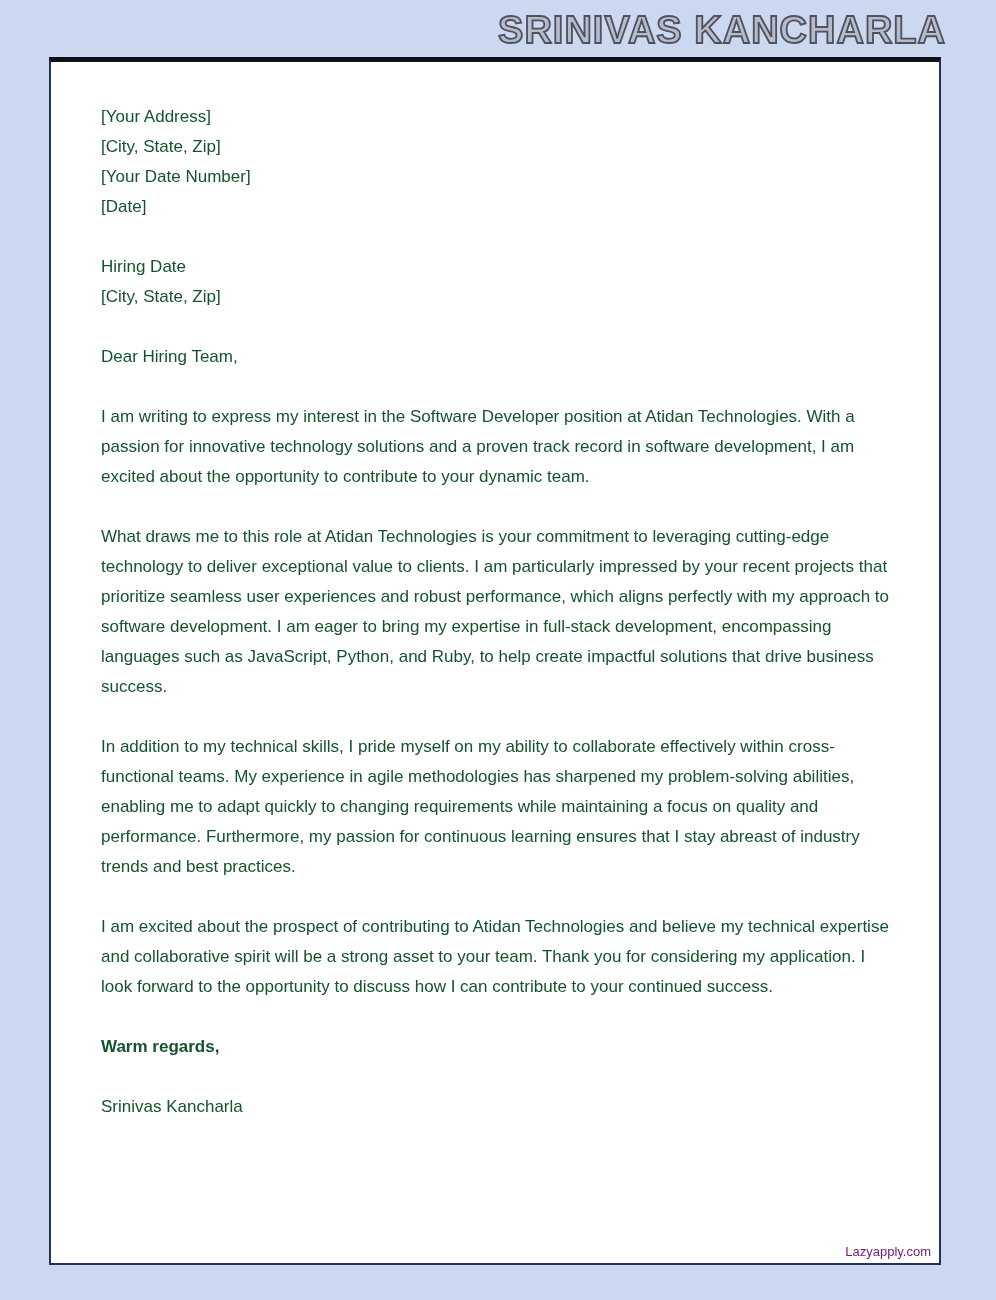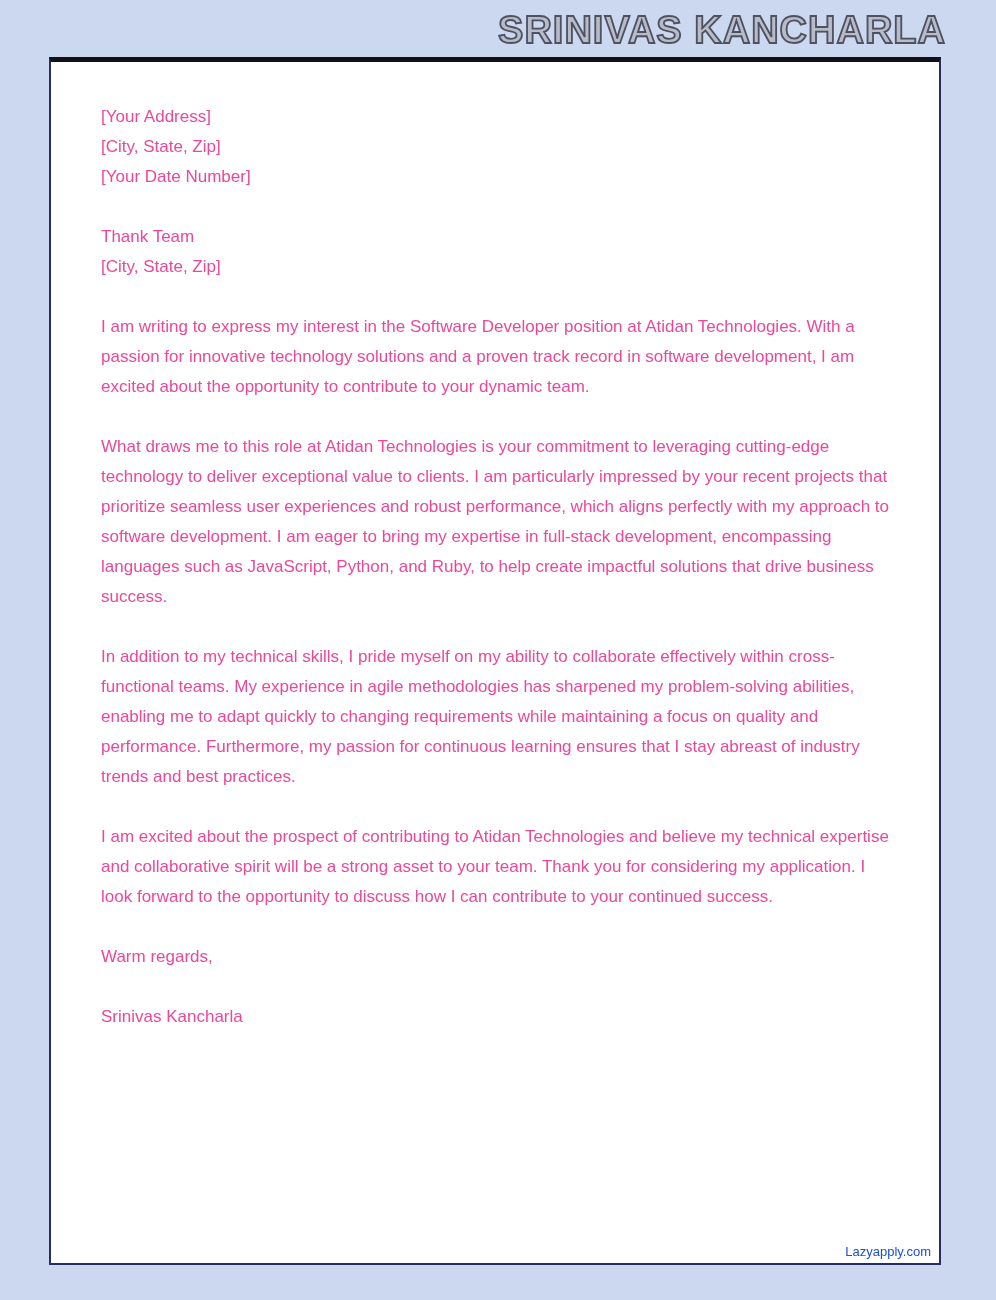--- a/index.html
+++ b/index.html
@@ -39,58 +39,60 @@
     background: #ffffff;
     border: 2px solid #2a2d60;
     border-top: 5px solid #101018;
     box-sizing: border-box;
     overflow: visible;
   }
   .content {
     padding: 40px 48px 0 50px;
     font-size: 17px;
     line-height: 30px;
-    color: #ec4899;
+    color: #14532d;
   }
   .content p { margin: 0; }
   .block { margin: 0 0 30px 0; }
   .salutation { margin: 0 0 30px 0 !important; }
   [data-name="body-paragraph"] { margin: 0 0 30px 0 !important; }
-  .closing { margin: 0 0 30px 0 !important; }
+  .closing { margin: 0 0 30px 0 !important; font-weight: bold; }
   .signature { margin: 0; }
   
   .watermark {
     position: absolute;
     right: 8px;
     bottom: 4px;
     font-size: 13px;
-    color: #1d4ed8;
+    color: #701a75;
   }
 </style>
 </head>
 <body>
 
 <div data-name="header">
   <div class="header-name" data-name="header-name">SRINIVAS KANCHARLA</div>
 </div>
 
 <div class="page" data-name="letter-page">
   <div class="content" data-name="letter-content">
 
     <div class="block" data-name="sender-block">
         <p data-name="sender-line">[Your Address]</p>
         <p data-name="sender-line">[City, State, Zip]</p>
         <p data-name="sender-line">[Your Date Number]</p>
+        <p data-name="sender-line">[Date]</p>
       </div>
 
     <div class="block" data-name="recipient-block">
-        <p data-name="recipient-line">Thank Team</p>
+        <p data-name="recipient-line">Hiring Date</p>
         <p data-name="recipient-line">[City, State, Zip]</p>
       </div>
 
+    <p class="salutation" data-name="salutation">Dear Hiring Team,</p>
 
     <div data-name="body-paragraphs">
         <p data-name="body-paragraph">I am writing to express my interest in the Software Developer position at Atidan Technologies. With a passion for innovative technology solutions and a proven track record in software development, I am excited about the opportunity to contribute to your dynamic team.</p>
         <p data-name="body-paragraph">What draws me to this role at Atidan Technologies is your commitment to leveraging cutting-edge technology to deliver exceptional value to clients. I am particularly impressed by your recent projects that prioritize seamless user experiences and robust performance, which aligns perfectly with my approach to software development. I am eager to bring my expertise in full-stack development, encompassing languages such as JavaScript, Python, and Ruby, to help create impactful solutions that drive business success.</p>
         <p data-name="body-paragraph">In addition to my technical skills, I pride myself on my ability to collaborate effectively within cross-functional teams. My experience in agile methodologies has sharpened my problem-solving abilities, enabling me to adapt quickly to changing requirements while maintaining a focus on quality and performance. Furthermore, my passion for continuous learning ensures that I stay abreast of industry trends and best practices.</p>
         <p data-name="body-paragraph">I am excited about the prospect of contributing to Atidan Technologies and believe my technical expertise and collaborative spirit will be a strong asset to your team. Thank you for considering my application. I look forward to the opportunity to discuss how I can contribute to your continued success.</p>
       </div>
 
     <p class="closing" data-name="closing">Warm regards,</p>
 

